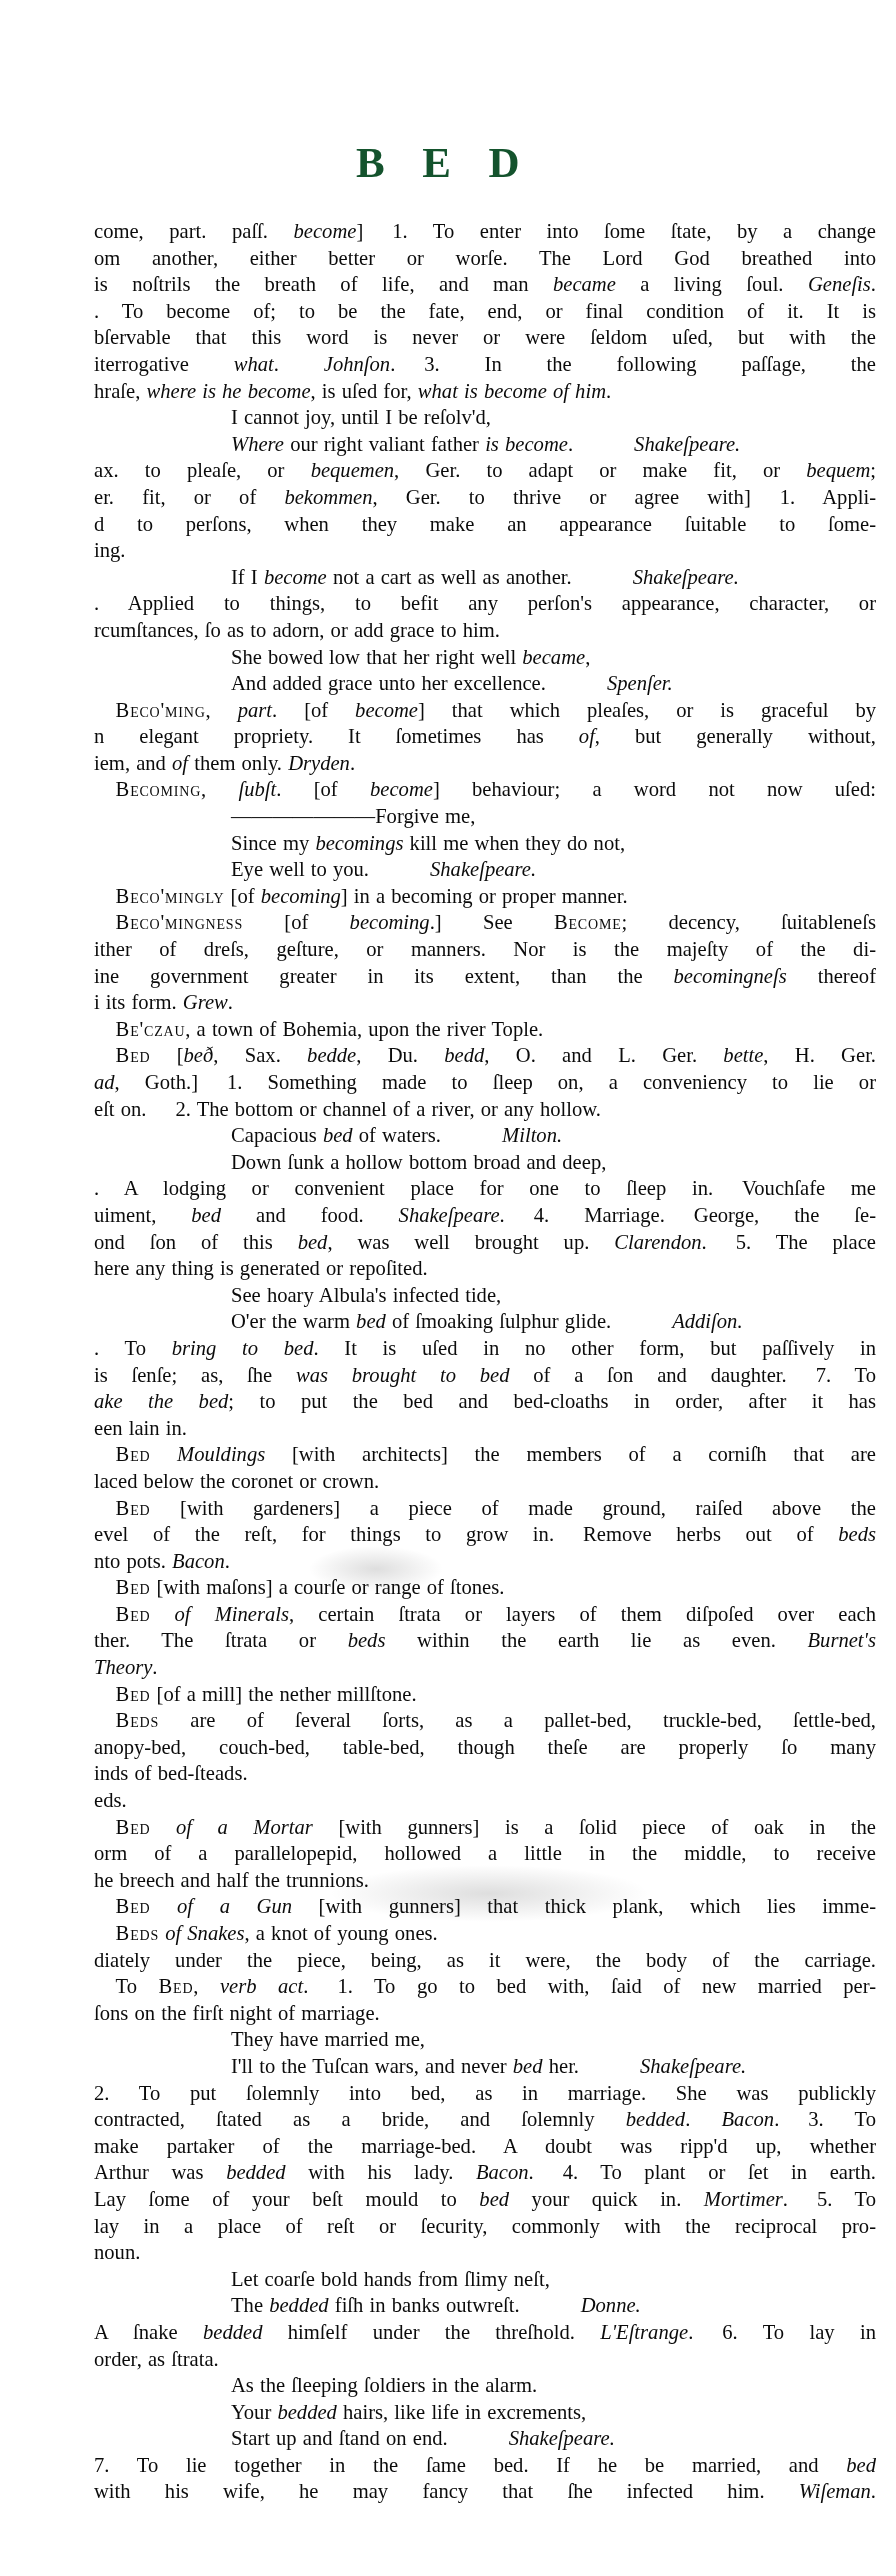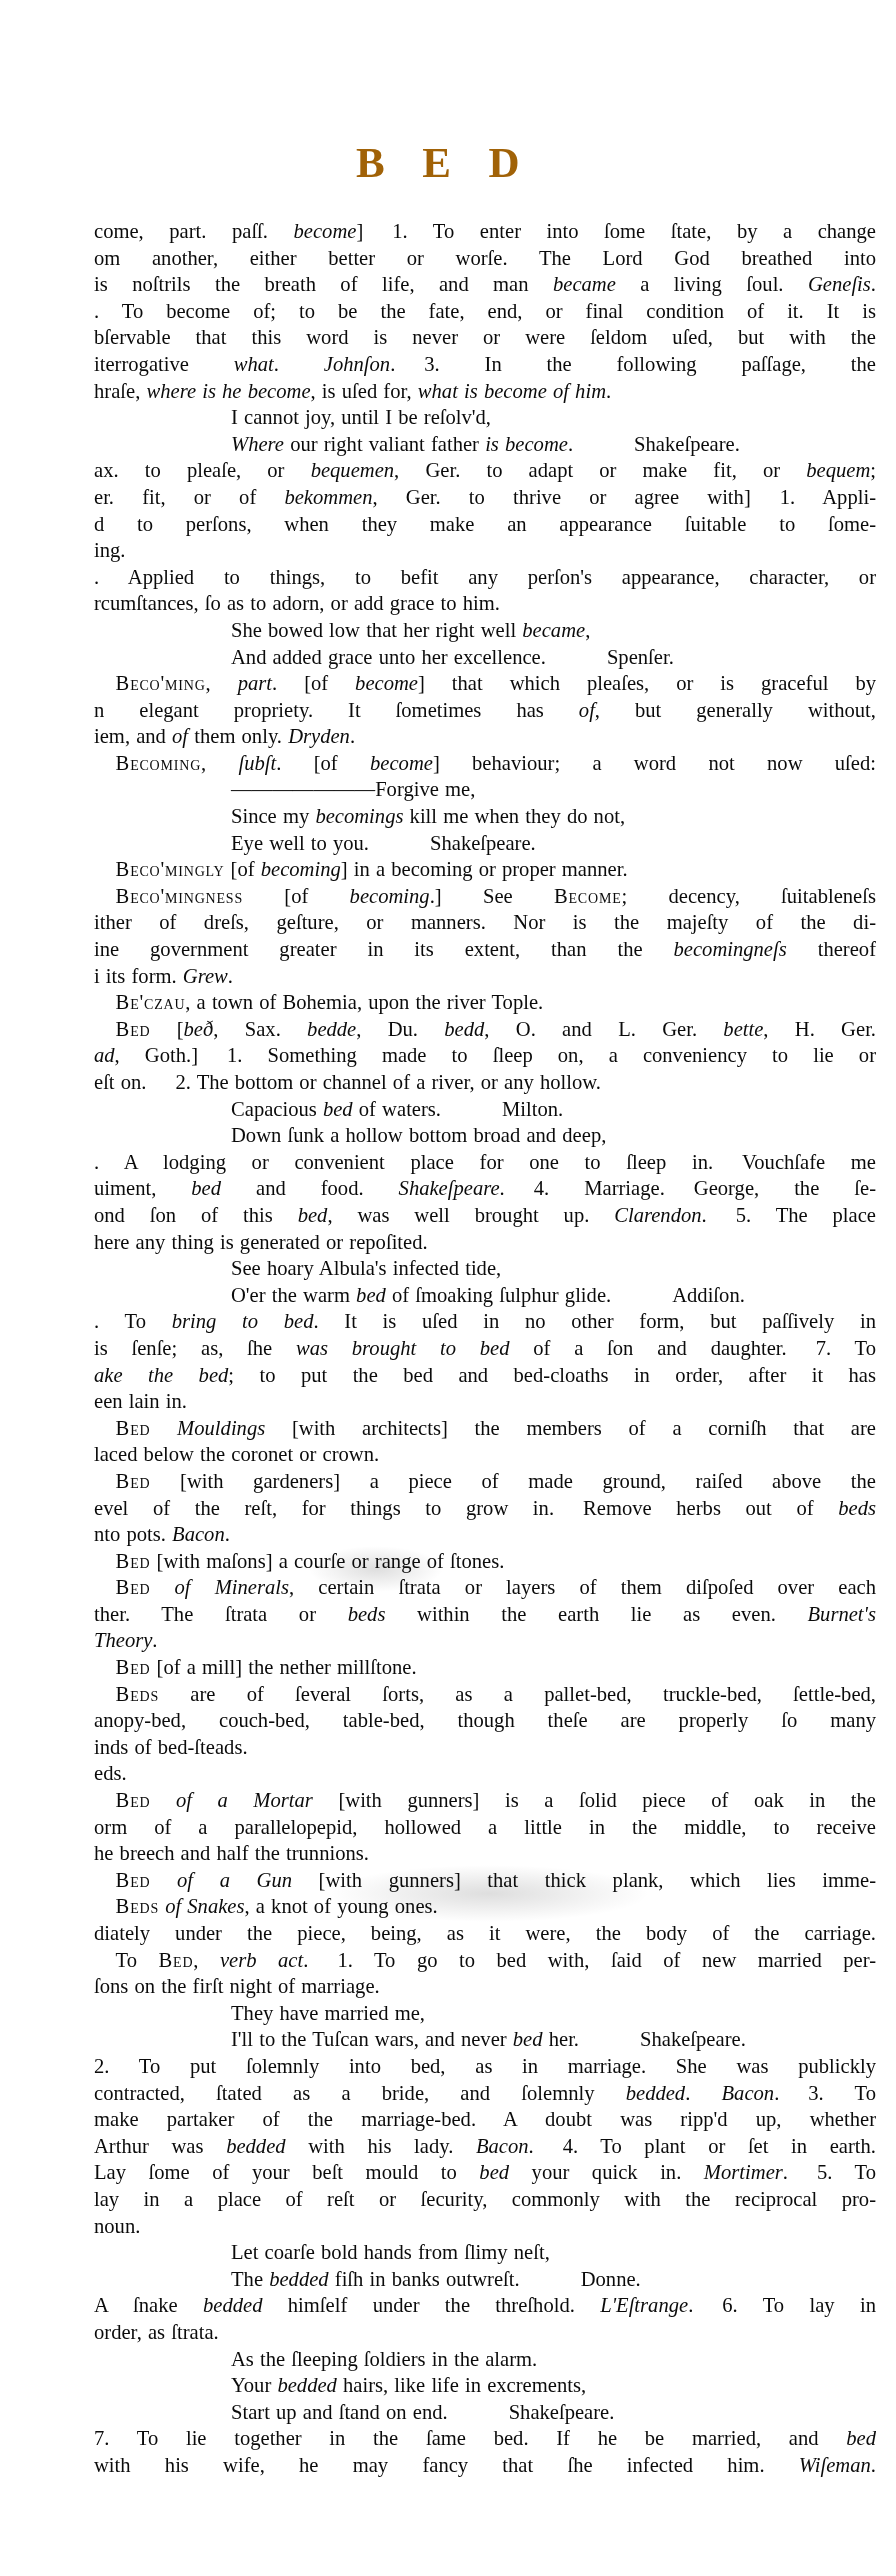--- a/index.html
+++ b/index.html
@@ -14,21 +14,21 @@
   }
   .running-head {
     position: absolute;
     top: 138px;
     left: 94px;
     width: 701px;
     text-align: center;
     font-size: 43px;
     font-weight: 700;
     letter-spacing: 13.4px;
-    color: #a16207;
+    color: #14532d;
   }
   .text-column {
     position: absolute;
     left: 94px;
     top: 218px;
     width: 782px;
   }
   .line {
     font-size: 20.6px;
     line-height: 26.6px;
@@ -36,21 +36,21 @@
     overflow: hidden;
     word-spacing: 1px;
     white-space: normal;
   }
   .line.j { text-align: justify; text-align-last: justify; }
   .ind-1 { padding-left: 21.6px; }
   .ind-2 { padding-left: 137px; }
   .sc { font-variant: small-caps; letter-spacing: 0.8px; }
   .line i { font-style: italic; }
   .gap { display: inline-block; width: 29px; }
-  .cite { margin-left: 61px; }
+  .cite { font-style: italic; margin-left: 61px; }
   .ink-smudge {
     position: absolute;
     border-radius: 50%;
     background: radial-gradient(closest-side, rgba(20,20,20,0.14), rgba(20,20,20,0));
     pointer-events: none;
   }
 </style>
 </head>
 <body>
 
@@ -63,20 +63,21 @@
       <div class="line ind-0 j">. To become of; to be the fate, end, or final condition of it.  It is</div>
       <div class="line ind-0 j">bſervable that this word is never or were ſeldom uſed, but with the</div>
       <div class="line ind-0 j">iterrogative <i>what</i>.  <i>Johnſon</i>.<span class="gap"></span>3. In the following paſſage, the</div>
       <div class="line ind-0">hraſe, <i>where is he become</i>, is uſed for, <i>what is become of him</i>.</div>
       <div class="line ind-2">I cannot joy, until I be reſolv'd,</div>
       <div class="line ind-2"><i>Where</i> our right valiant father <i>is become</i>.<span class="cite">Shakeſpeare.</span></div>
       <div class="line ind-0 j">ax. to pleaſe, or <i>bequemen</i>, Ger. to adapt or make fit, or <i>bequem</i>;</div>
       <div class="line ind-0 j">er. fit, or of <i>bekommen</i>, Ger. to thrive or agree with]<span class="gap"></span>1. Appli-</div>
       <div class="line ind-0 j">d to perſons, when they make an appearance ſuitable to ſome-</div>
       <div class="line ind-0">ing.</div>
+      <div class="line ind-2">If I <i>become</i> not a cart as well as another.<span class="cite">Shakeſpeare.</span></div>
       <div class="line ind-0 j">. Applied to things, to befit any perſon's appearance, character, or</div>
       <div class="line ind-0">rcumſtances, ſo as to adorn, or add grace to him.</div>
       <div class="line ind-2">She bowed low that her right well <i>became</i>,</div>
       <div class="line ind-2">And added grace unto her excellence.<span class="cite">Spenſer.</span></div>
       <div class="line ind-1 j"><span class="sc">Beco'ming</span>, <i>part</i>. [of <i>become</i>] that which pleaſes, or is graceful by</div>
       <div class="line ind-0 j">n elegant propriety.  It ſometimes has <i>of</i>, but generally without,</div>
       <div class="line ind-0">iem, and <i>of</i> them only.  <i>Dryden</i>.</div>
       <div class="line ind-1 j"><span class="sc">Becoming</span>, <i>ſubſt</i>. [of <i>become</i>] behaviour; a word not now uſed:</div>
       <div class="line ind-2">———————Forgive me,</div>
       <div class="line ind-2">Since my <i>becomings</i> kill me when they do not,</div>

